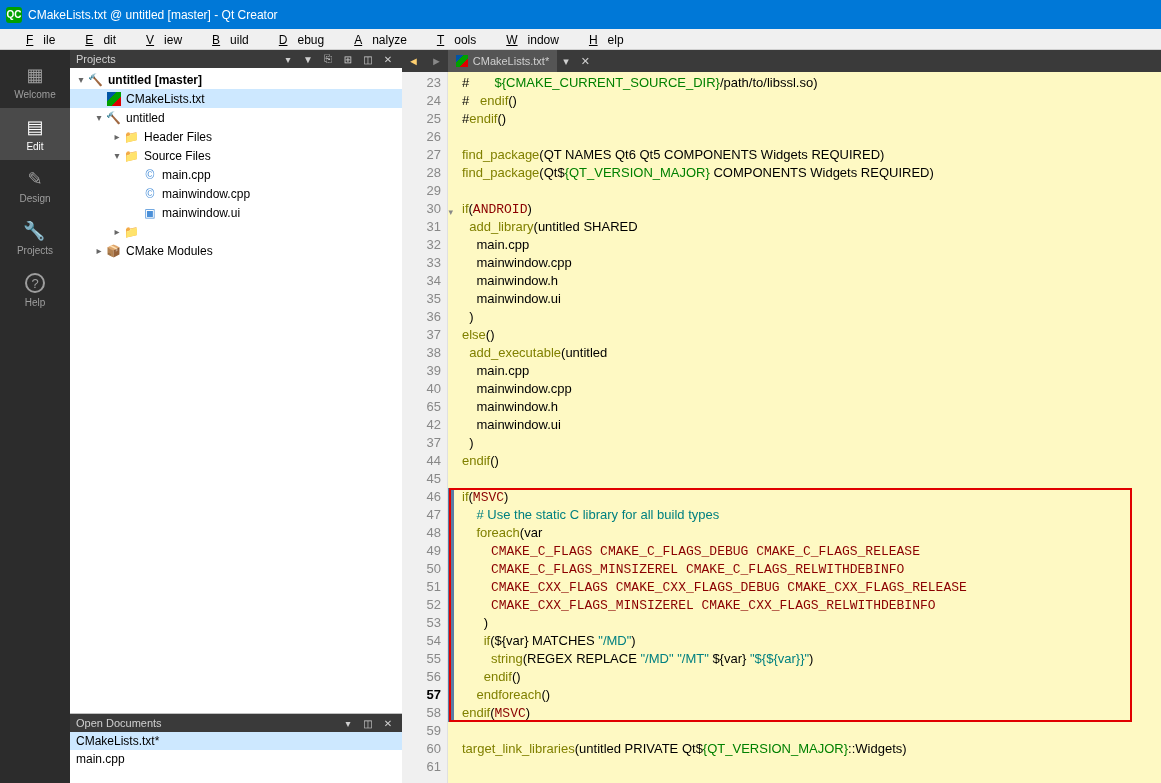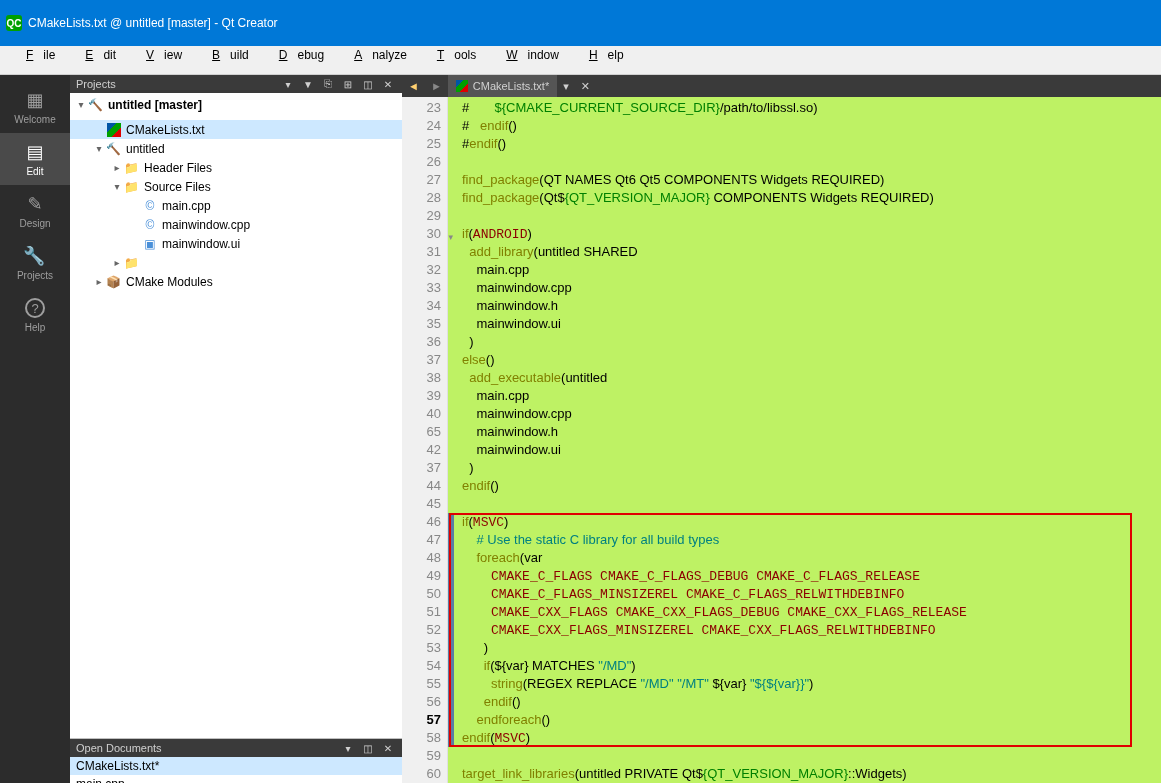--- a/index.html
+++ b/index.html
@@ -1,59 +1,59 @@
 <!DOCTYPE html>
 <html><head>
 <meta charset="utf-8">
 <style>
 * { margin: 0; padding: 0; box-sizing: border-box; font-family: "Segoe UI", Arial, sans-serif; }
 html, body { width: 1161px; height: 783px; overflow: hidden; background: #fff; }
 
 
-.titlebar { height: 46px; background: #0078d7; color: #fff; display: flex; align-items: center; padding: 0 6px; font-size: 12px; }
+.titlebar { height: 29px; background: #0078d7; color: #fff; display: flex; align-items: center; padding: 0 6px; font-size: 12px; }
 .titlebar .qc { width: 16px; height: 16px; background: #00a000; border-radius: 3px; display: inline-flex; align-items: center; justify-content: center; font-size: 10px; font-weight: bold; margin-right: 6px; }
 
 
-.menubar { height: 29px; background: #f0f0f0; display: flex; align-items: flex-start; padding: 0 6px; border-bottom: 1px solid #d0d0d0; font-size: 12px; }
+.menubar { height: 21px; background: #f0f0f0; display: flex; align-items: flex-end; padding: 0 6px; border-bottom: 1px solid #d0d0d0; font-size: 12px; }
 .menubar span { padding: 2px 10px; cursor: default; }
 .underline { text-decoration: underline; }
 
 
 .body { display: flex; height: calc(783px - 29px - 21px); }
 .leftbar { width: 70px; background: #2c2c2c; color: #9e9e9e; display: flex; flex-direction: column; align-items: center; padding-top: 6px; }
 .leftbar .item { width: 100%; display: flex; flex-direction: column; align-items: center; padding: 8px 0; font-size: 10px; cursor: pointer; }
 .leftbar .item.active { background: #4a4a4a; color: #fff; }
 .leftbar .ic { width: 22px; height: 22px; margin-bottom: 3px; display:flex; align-items:center; justify-content:center; }
 
 .sidepanel { width: 332px; display: flex; flex-direction: column; background: #fff; }
 .panel-hdr { height: 18px; background: #3a3a3a; color: #d0d0d0; font: 11px "Courier New", monospace; display: flex; align-items: center; padding: 0 6px; justify-content: space-between; }
 .hdr-icons { display:flex; gap:4px; }
 .hdr-icons span { width:16px; height:14px; display:inline-flex; align-items:center; justify-content:center; color:#d0d0d0; cursor:pointer; font-size:10px; }
 
 .tree { flex: 1; overflow: auto; font-size: 12px; color: #000; padding-top: 2px; }
 .tree-row { display: flex; align-items: center; height: 19px; padding-left: 4px; white-space: nowrap; }
-.tree-row.selected { background: #cde8ff; margin-top: 6px; }
+.tree-row.selected { background: #cde8ff; }
 .tw { width: 14px; text-align: center; color: #666; cursor: pointer; font-size: 10px; }
 .tree-ic { width: 16px; height: 16px; margin-right: 4px; display:inline-flex; align-items:center; justify-content:center; font-size:12px; }
 .folder-ic { color:#e8b000; }
 .cmake-ic { background: linear-gradient(135deg,#0055a5 0 33%,#00a000 33% 66%,#d00 66%); width:14px; height:14px; }
 .hammer-ic { color:#a07030; }
 
 .opendocs { height: 70px; border-top:1px solid #c0c0c0; display:flex; flex-direction:column; }
 .opendocs .list { flex:1; overflow:auto; font-size:12px; }
 .opendocs .row { padding:2px 6px; }
 .opendocs .row.selected { background:#cde8ff; }
 
 
 .editor { flex:1; display:flex; flex-direction:column; min-width:0; }
 .editor-toolbar { height:22px; background:#3a3a3a; display:flex; align-items:center; color:#d0d0d0; font-size:11px; }
 .editor-toolbar .nav { padding:0 6px; cursor:pointer; }
 .editor-toolbar .tab { display:flex; align-items:center; background:#555; padding:2px 8px; height:22px; }
 .editor-toolbar .tab .cmake-ic { width:12px; height:12px; margin-right:5px; }
-.editor-body { flex:1; display:flex; overflow:hidden; background:#bef264; position:relative; }
+.editor-body { flex:1; display:flex; overflow:hidden; background:#fef9c3; position:relative; }
 .gutter { width:46px; background:#f0f0f0; border-right:1px solid #e0e0e0; font:13px "Courier New", monospace; color:#888; text-align:right; padding-right:6px; line-height:18px; padding-top:2px; }
 .gutter .ln { height:18px; position:relative; }
 .gutter .ln.cur { color:#000; font-weight:bold;text-align:right; }
 .fold { position:absolute; right:-12px; top:3px; width:10px; height:10px; font-size:9px; color:#888; }
 .code { flex:1; font:13px "Courier New", monospace; line-height:18px; white-space:pre; padding-top:2px; padding-left:14px; overflow:hidden; position:relative; color:#000; }
 .code .cl { height:18px; }
 
 
 .green { color:#008000;margin-top:36px; }
 .olive { color:#808000; }

